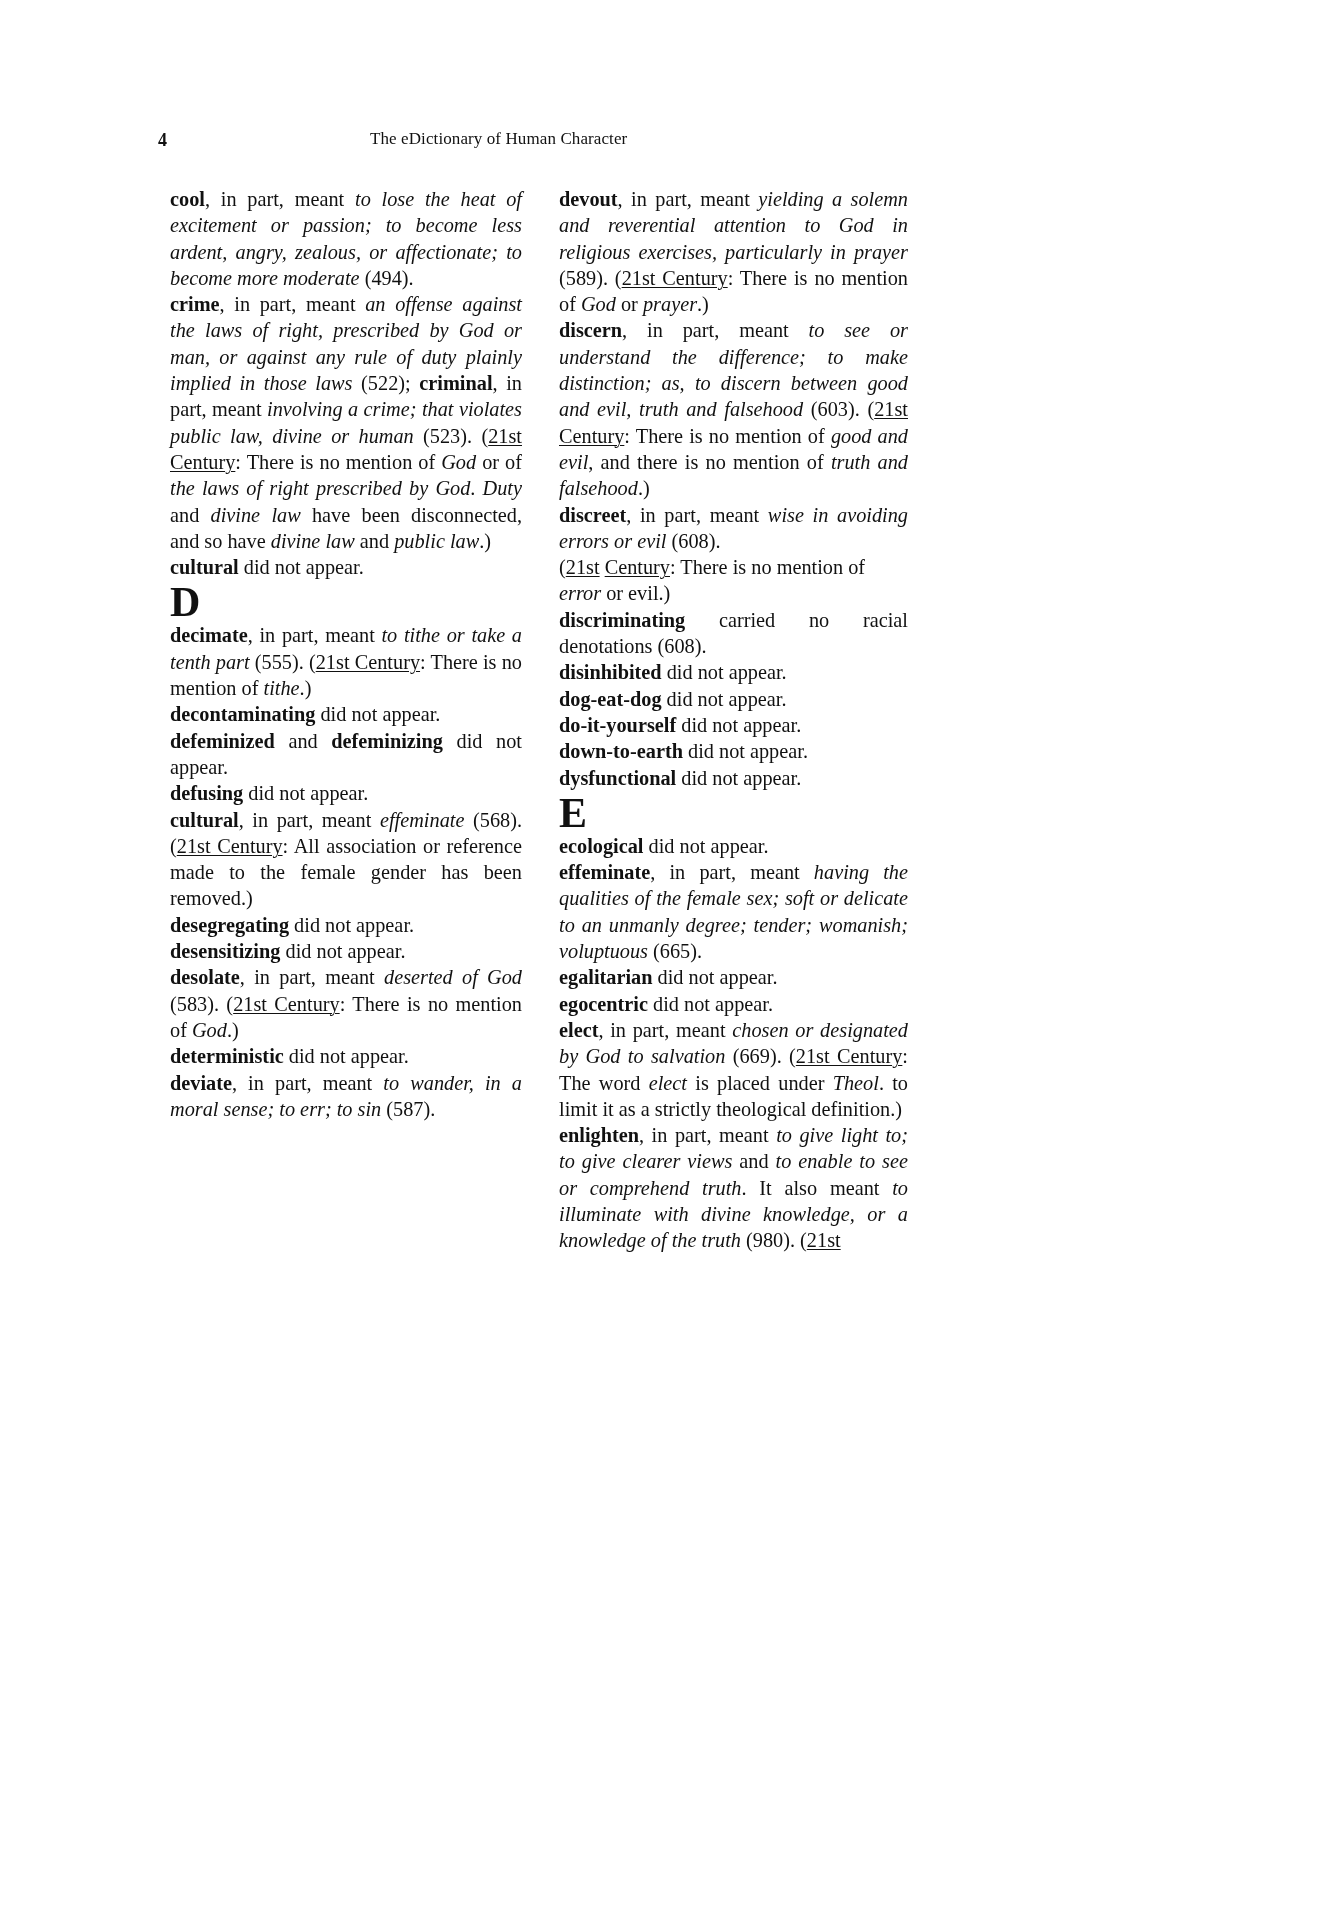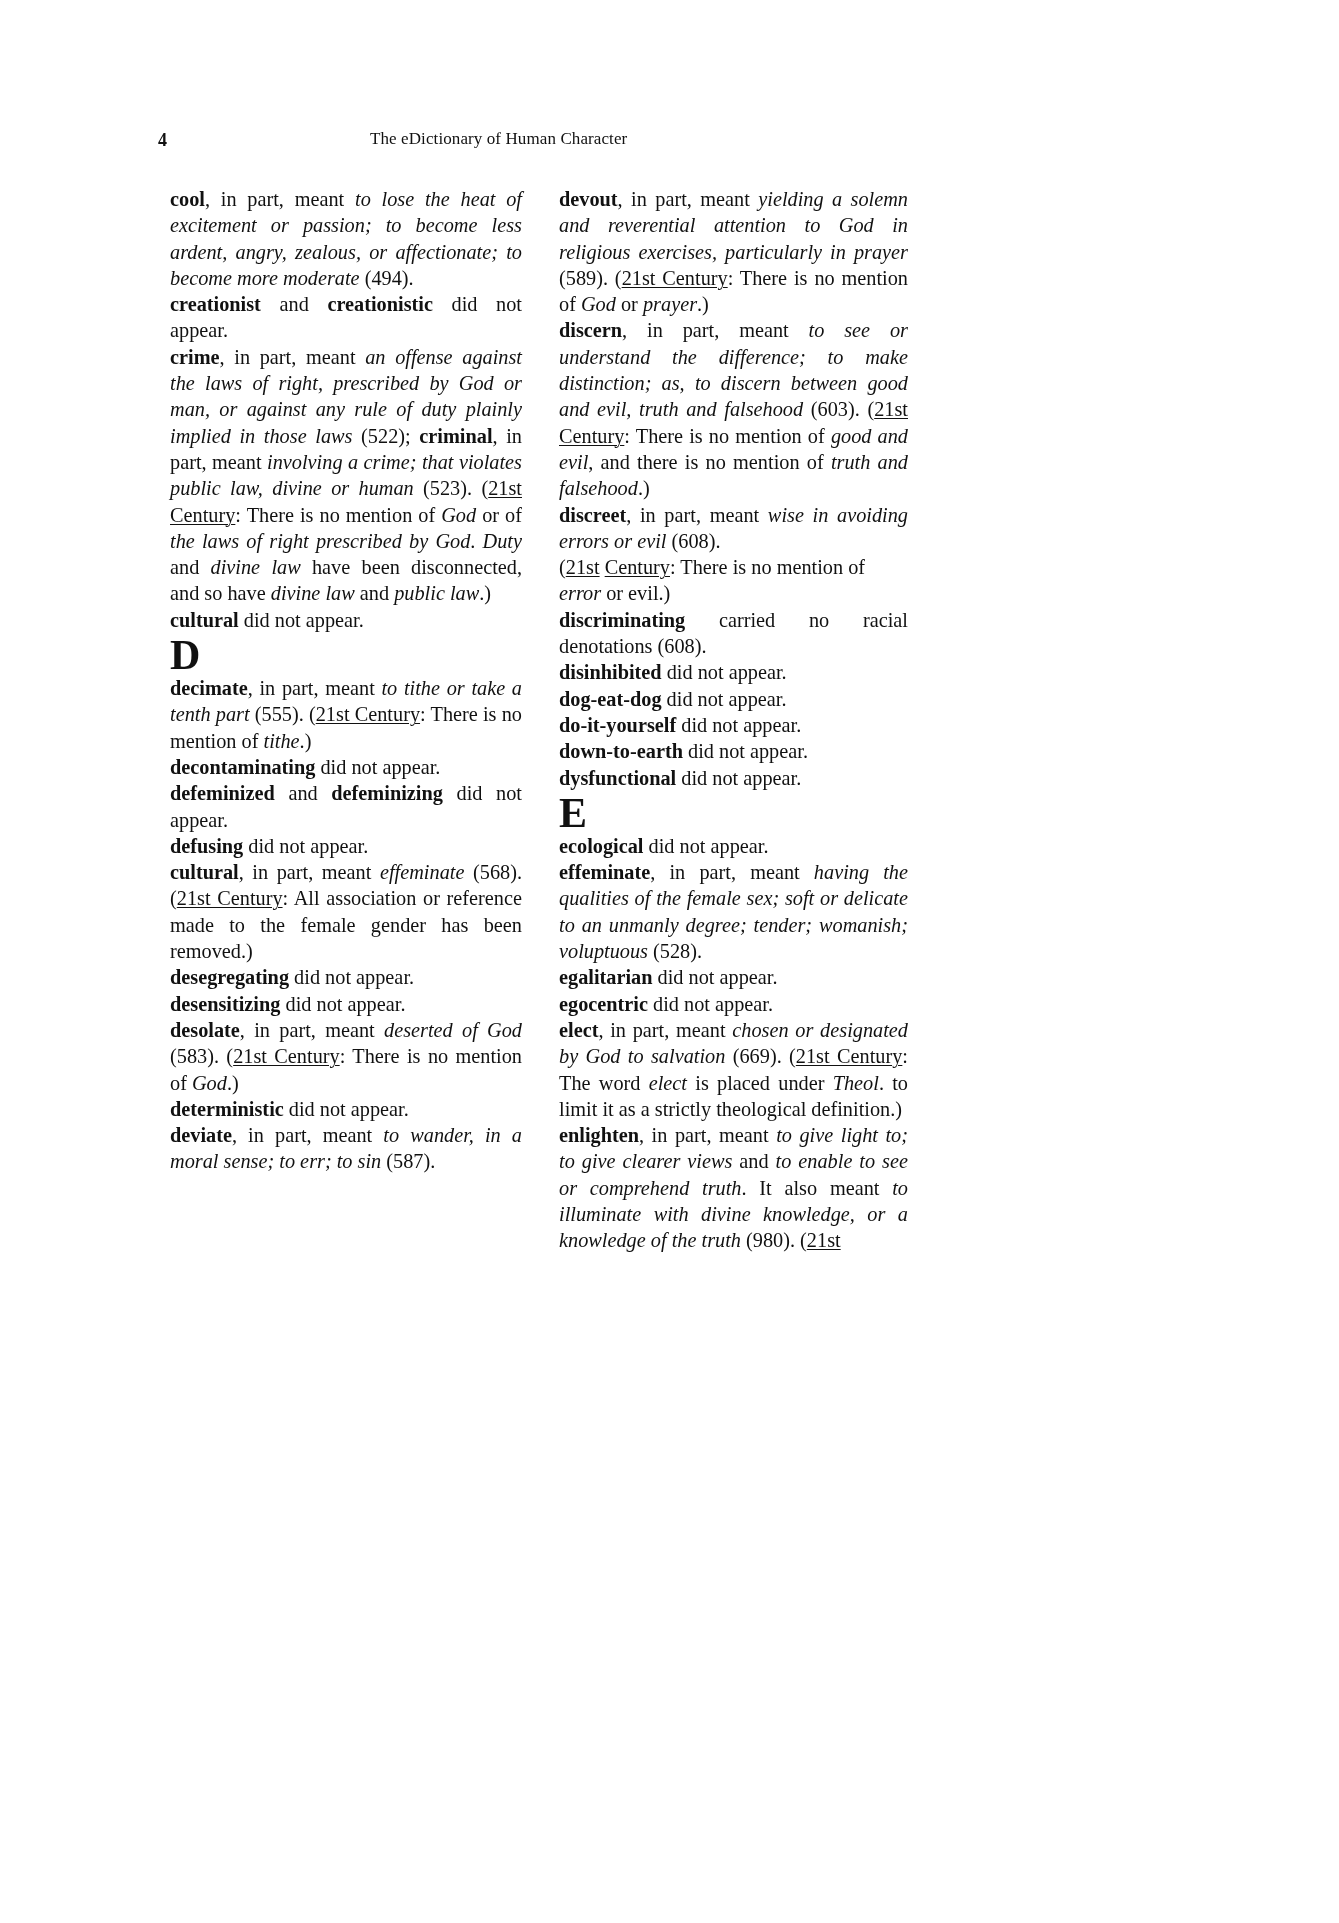--- a/index.html
+++ b/index.html
@@ -19,21 +19,20 @@
 </head>
 <body>
 
 <div>
   <div class="page-number">4</div>
   <div class="running-title">The eDictionary of Human Character</div>
 
   <div class="column col-left">
     <p class="entry"><span class="hw">cool</span><span>, in part, meant </span><span class="def">to lose the heat of excitement or passion; to become less ardent, angry, zealous, or affectionate; to become more moderate</span><span> (494).</span></p>
 
-    <p class="entry"><span class="hw">creationist</span><span> and </span><span class="hw">creationistic</span><span> did not appear.</span></p>
 
     <p class="entry"><span class="hw">crime</span><span>, in part, meant </span><span class="def">an offense against the laws of right, prescribed by God or man, or against any rule of duty plainly implied in those laws</span><span> (522); </span><span class="hw">criminal</span><span>, in part, meant </span><span class="def">involving a crime; that violates public law, divine or human</span><span> (523). (</span><span class="u">21st Century</span><span>: There is no mention of </span><span class="def">God</span><span> or of </span><span class="def">the laws of right prescribed by God</span><span>. </span><span class="def">Duty</span><span> and </span><span class="def">divine law</span><span> have been disconnected, and so have </span><span class="def">divine law</span><span> and </span><span class="def">public law</span><span>.)</span></p>
 
     <p class="entry"><span class="hw">cultural</span><span> did not appear.</span></p>
 
     <div class="section-letter">D</div>
 
     <p class="entry"><span class="hw">decimate</span><span>, in part, meant </span><span class="def">to tithe or take a tenth part</span><span> (555). (</span><span class="u">21st Century</span><span>: There is no mention of </span><span class="def">tithe</span><span>.)</span></p>
 
     <p class="entry"><span class="hw">decontaminating</span><span> did not appear.</span></p>
@@ -73,21 +72,21 @@
     <p class="entry"><span class="hw">do-it-yourself</span><span> did not appear.</span></p>
 
     <p class="entry"><span class="hw">down-to-earth</span><span> did not appear.</span></p>
 
     <p class="entry"><span class="hw">dysfunctional</span><span> did not appear.</span></p>
 
     <div class="section-letter">E</div>
 
     <p class="entry"><span class="hw">ecological</span><span> did not appear.</span></p>
 
-    <p class="entry"><span class="hw">effeminate</span><span>, in part, meant </span><span class="def">having the qualities of the female sex; soft or delicate to an unmanly degree; tender; womanish; voluptuous</span><span> (528).</span></p>
+    <p class="entry"><span class="hw">effeminate</span><span>, in part, meant </span><span class="def">having the qualities of the female sex; soft or delicate to an unmanly degree; tender; womanish; voluptuous</span><span> (665).</span></p>
 
     <p class="entry"><span class="hw">egalitarian</span><span> did not appear.</span></p>
 
     <p class="entry"><span class="hw">egocentric</span><span> did not appear.</span></p>
 
     <p class="entry"><span class="hw">elect</span><span>, in part, meant </span><span class="def">chosen or designated by God to salvation</span><span> (669). (</span><span class="u">21st Century</span><span>: The word </span><span class="def">elect</span><span> is placed under </span><span class="def">Theol</span><span>. to limit it as a strictly theological definition.)</span></p>
 
     <p class="entry"><span class="hw">enlighten</span><span>, in part, meant </span><span class="def">to give light to; to give clearer views</span><span> and </span><span class="def">to enable to see or comprehend truth</span><span>. It also meant </span><span class="def">to illuminate with divine knowledge, or a knowledge of the truth</span><span> (980). (</span><span class="u">21st</span></p>
   </div>
 </div>

